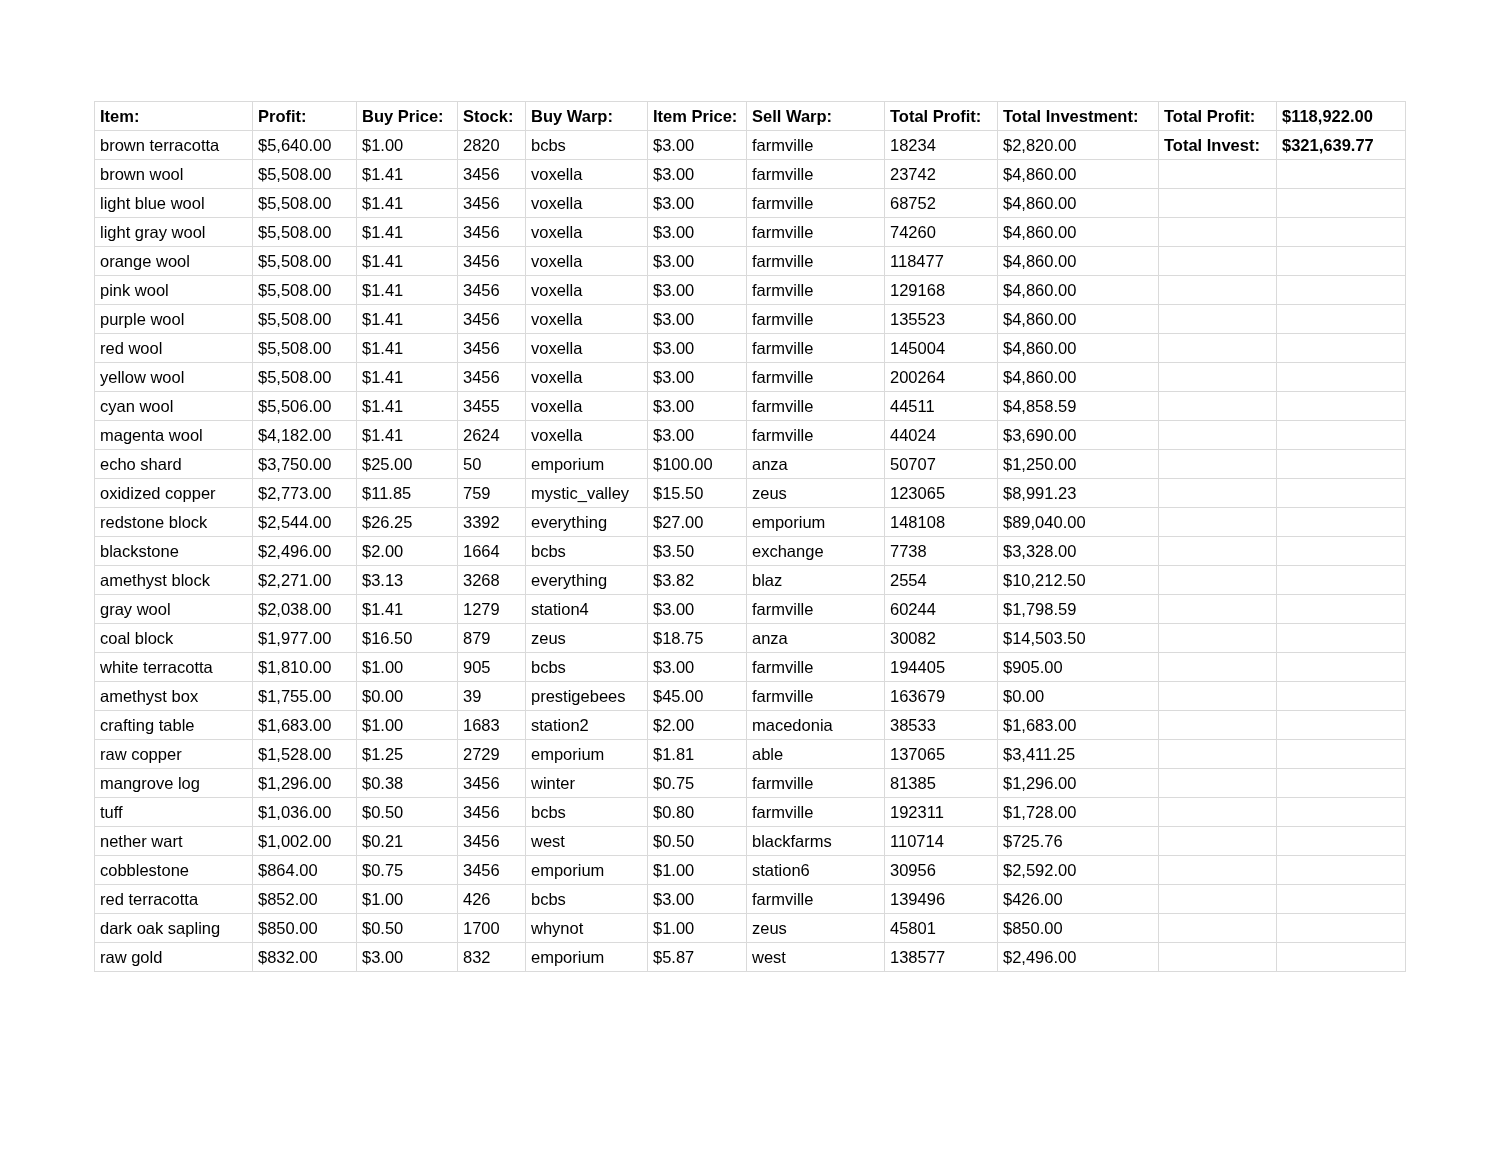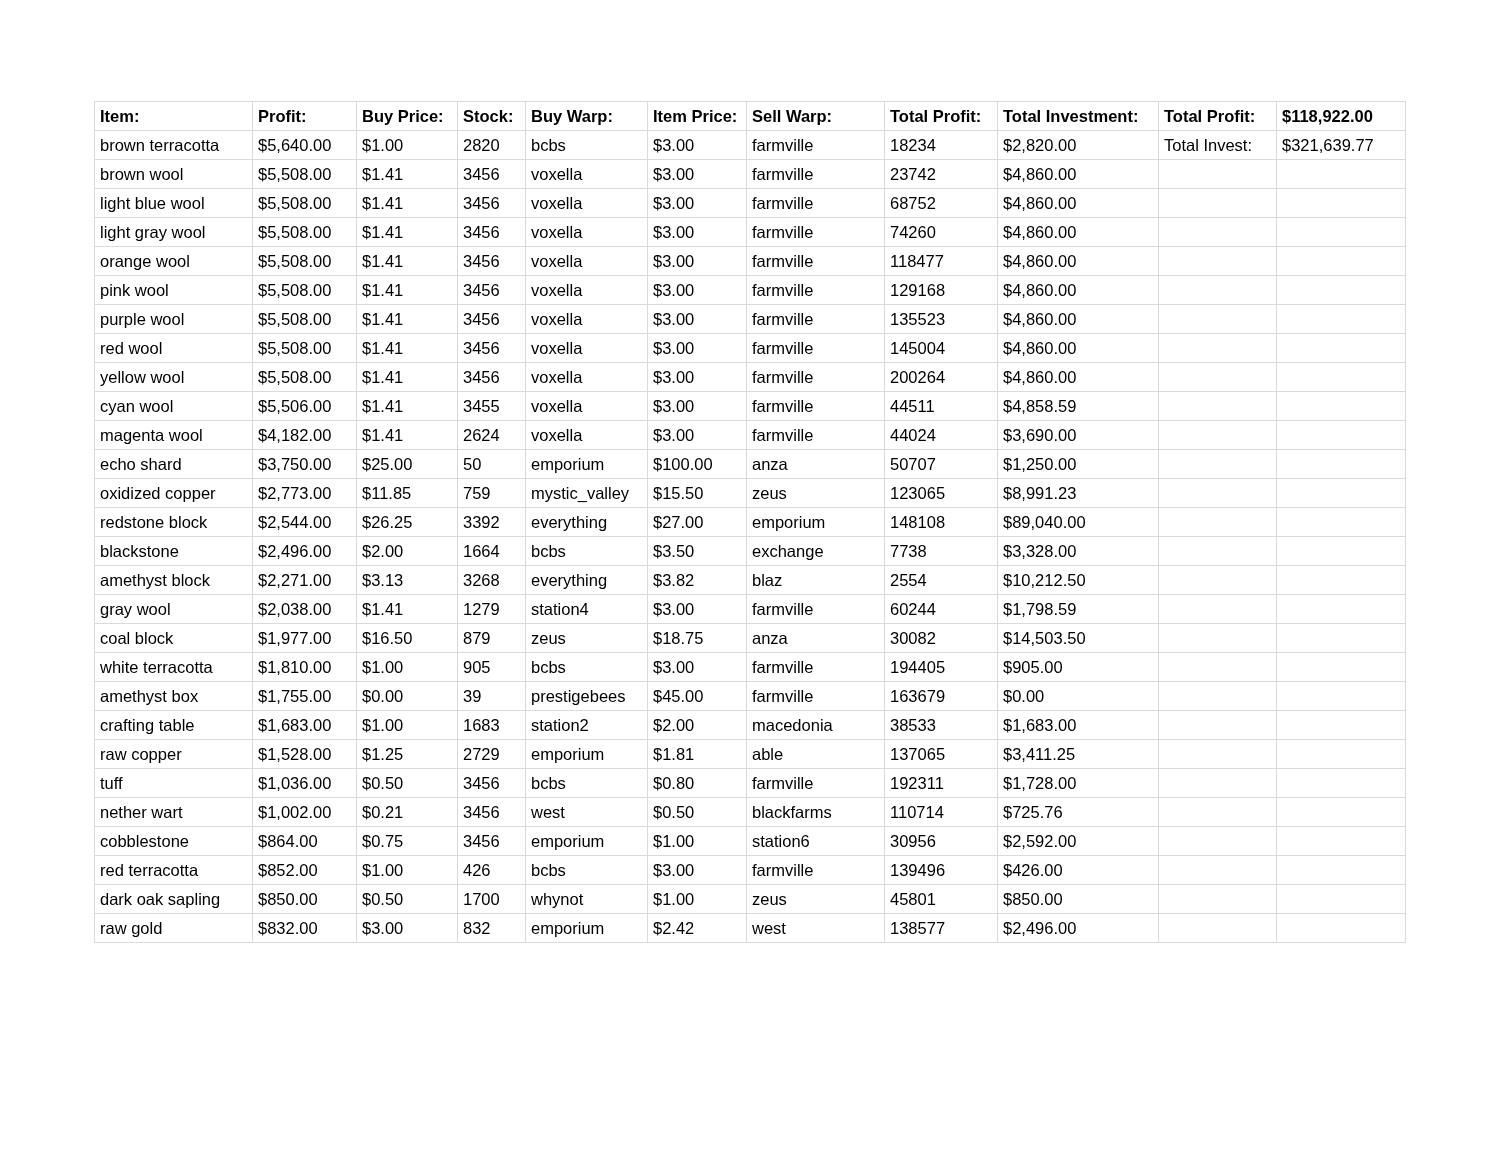--- a/index.html
+++ b/index.html
@@ -2,21 +2,21 @@
 <html><head>
 <meta charset="utf-8">
 <style>
   html, body { margin:0; padding:0; background:#ffffff; }
   body { width:1500px; height:1159px; position:relative; overflow:hidden;
          font-family:"Liberation Sans", sans-serif; color:#000; }
   table.sheet { position:absolute; left:94px; top:101px; border-collapse:collapse; table-layout:fixed;border-radius:8px; }
   table.sheet td { border:1px solid #dadada; height:28px; padding:0 0 0 5px; font-size:16.5px;
                    white-space:nowrap; overflow:hidden; vertical-align:middle; line-height:28px; }
   table.sheet tr.head td { font-weight:bold; }
-  td.bold { font-weight:normal;margin-left:48px; }
+  td.bold { font-weight:bold;margin-left:48px; }
 </style>
 </head>
 <body>
 
 <table class="sheet">
   <colgroup>
     <col style="width:158px">
       <col style="width:104px">
       <col style="width:101px">
       <col style="width:68px">
@@ -322,20 +322,33 @@
         <td>2729</td>
         <td>emporium</td>
         <td>$1.81</td>
         <td>able</td>
         <td>137065</td>
         <td>$3,411.25</td>
         <td></td>
         <td></td>
       </tr>
       <tr>
+        <td>mangrove log</td>
+        <td>$1,296.00</td>
+        <td>$0.38</td>
+        <td>3456</td>
+        <td>winter</td>
+        <td>$0.75</td>
+        <td>farmville</td>
+        <td>81385</td>
+        <td>$1,296.00</td>
+        <td></td>
+        <td></td>
+      </tr>
+      <tr>
         <td>tuff</td>
         <td>$1,036.00</td>
         <td>$0.50</td>
         <td>3456</td>
         <td>bcbs</td>
         <td>$0.80</td>
         <td>farmville</td>
         <td>192311</td>
         <td>$1,728.00</td>
         <td></td>
@@ -392,21 +405,21 @@
         <td>$850.00</td>
         <td></td>
         <td></td>
       </tr>
       <tr>
         <td>raw gold</td>
         <td>$832.00</td>
         <td>$3.00</td>
         <td>832</td>
         <td>emporium</td>
-        <td>$2.42</td>
+        <td>$5.87</td>
         <td>west</td>
         <td>138577</td>
         <td>$2,496.00</td>
         <td></td>
         <td></td>
       </tr>
     </tbody>
 </table>
 
 </body></html>

